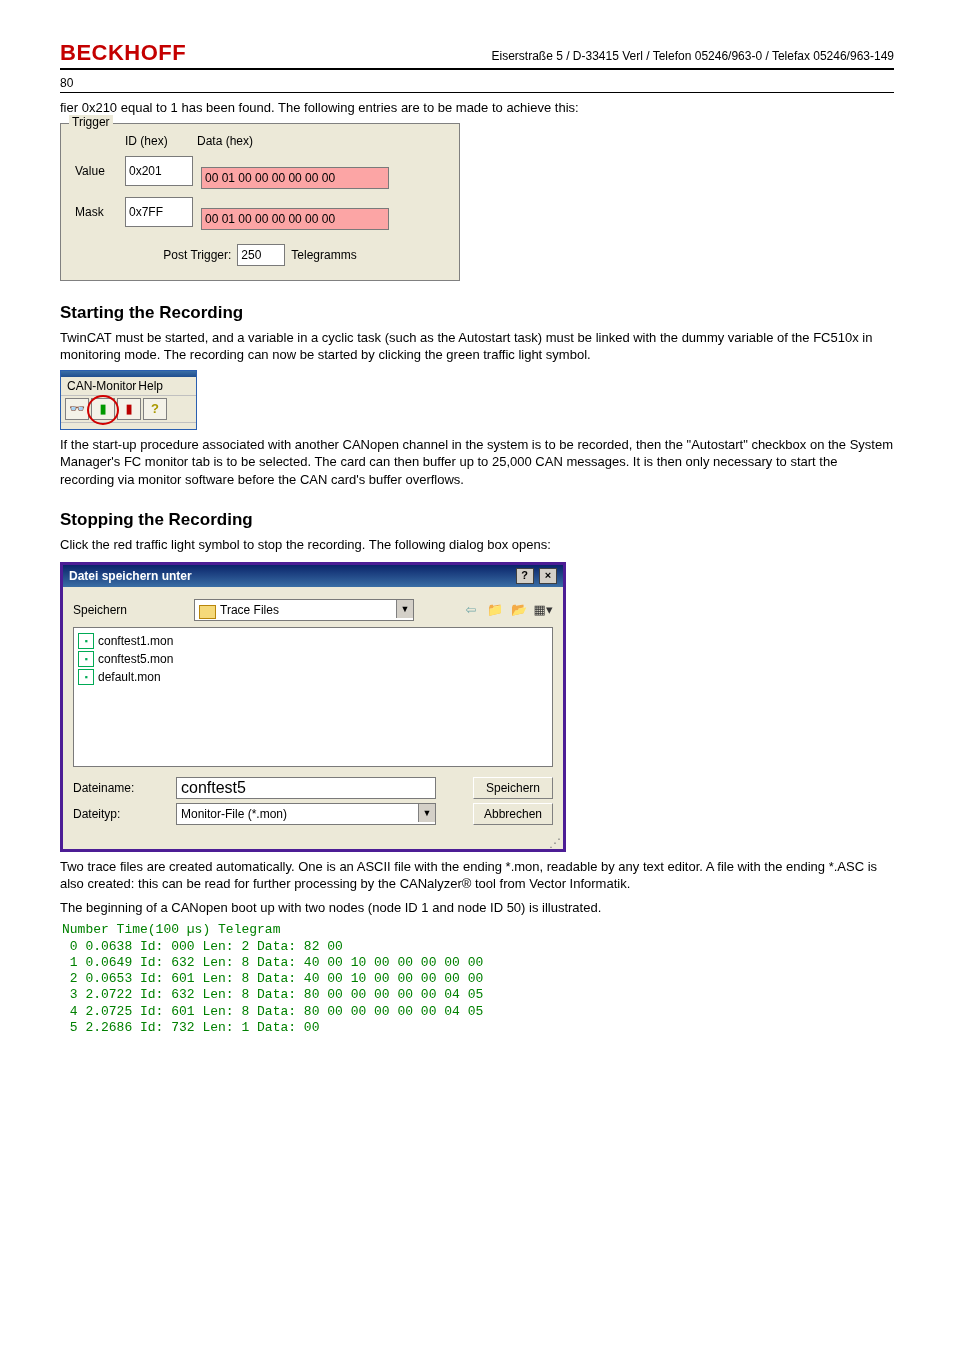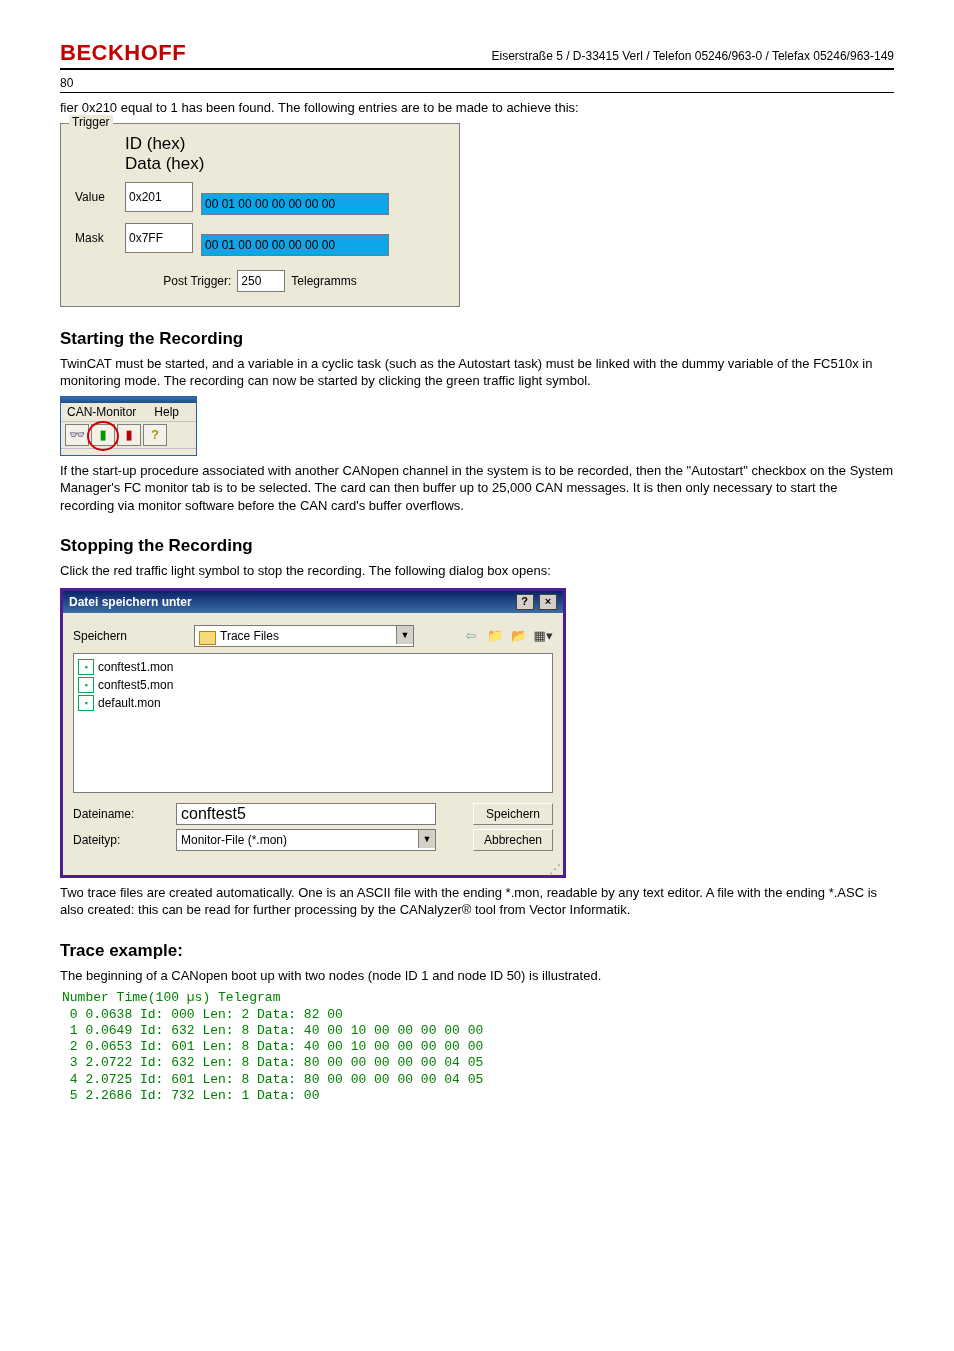--- a/index.html
+++ b/index.html
@@ -69,46 +69,46 @@
   }
   .trigrow { display: flex; align-items: center; margin: 6px 0; }
   .trigrow .lbl { width: 50px; }
   .trigrow input.idbox {
     width: 60px; height: 18px; font-size: 12px;
     border: 1px solid #7a7a7a; background:#fff; padding:5px 3px;
     font-family: Tahoma, Arial, sans-serif;
   }
   .trigrow input.databox {
     width: 180px; height:18px; font-size:12px;
-    border:1px solid #7a7a7a; background:#0ea5e9; padding:1px 3px;
+    border:1px solid #7a7a7a; background:#fca5a5; padding:1px 3px;
     margin-left: 8px;
     font-family: Tahoma, Arial, sans-serif;
     margin-top: 13px;
   }
-  .headerlabels { display:flex; margin-left:50px; font-size:17px;flex-direction:column;}
+  .headerlabels { display:flex; margin-left:50px; font-size:12px;}
   .headerlabels .h1 { width:72px; }
   .postrow { margin-top:14px; display:flex; align-items:center;justify-content:center; }
   .postrow input { width:40px; height:18px; border:1px solid #7a7a7a; background:#fff; padding:1px 3px; margin:0 6px; font-size:12px;}
   
   .toolbar {
     width: 135px;
     border: 1px solid #2a5fb0;
     background: #ece9d8;
     font-family: Tahoma, Arial, sans-serif;
     font-size: 12px;
     margin: 6px 0;
   }
   .toolbar .titlebar {
     height: 6px;
     background: linear-gradient(#3a6ea5,#1f4e8f);
   }
   .toolbar .menu {
     padding: 2px 6px;
     background:#ece9d8;
-    display:flex; gap:18px;
+    display:flex; gap:2px;
   }
   .toolbar .btnrow {
     display:flex; gap:2px; padding:2px 4px;
     background:#ece9d8;
     border-top:1px solid #c0c0c0;
   }
   .tbtn {
     width:22px; height:20px;
     border:1px solid #808080;
     background:#f4f2e8;
@@ -309,21 +309,20 @@
           <span class="arrow">▼</span>
         </div>
         <button class="winbtn">Abbrechen</button>
       </div>
     </div>
     <div class="resize">⋰</div>
   </div>
 
   <p>Two trace files are created automatically. One is an ASCII file with the ending *.mon, readable by any text editor. A file with the ending *.ASC is also created: this can be read for further processing by the CANalyzer® tool from Vector Informatik.</p>
 
-  <h2>Trace example:</h2>
   <p>The beginning of a CANopen boot up with two nodes (node ID 1 and node ID 50) is illustrated.</p>
   <pre class="trace">Number Time(100 µs) Telegram
  0 0.0638 Id: 000 Len: 2 Data: 82 00
  1 0.0649 Id: 632 Len: 8 Data: 40 00 10 00 00 00 00 00
  2 0.0653 Id: 601 Len: 8 Data: 40 00 10 00 00 00 00 00
  3 2.0722 Id: 632 Len: 8 Data: 80 00 00 00 00 00 04 05
  4 2.0725 Id: 601 Len: 8 Data: 80 00 00 00 00 00 04 05
  5 2.2686 Id: 732 Len: 1 Data: 00</pre>
 </div>
 

